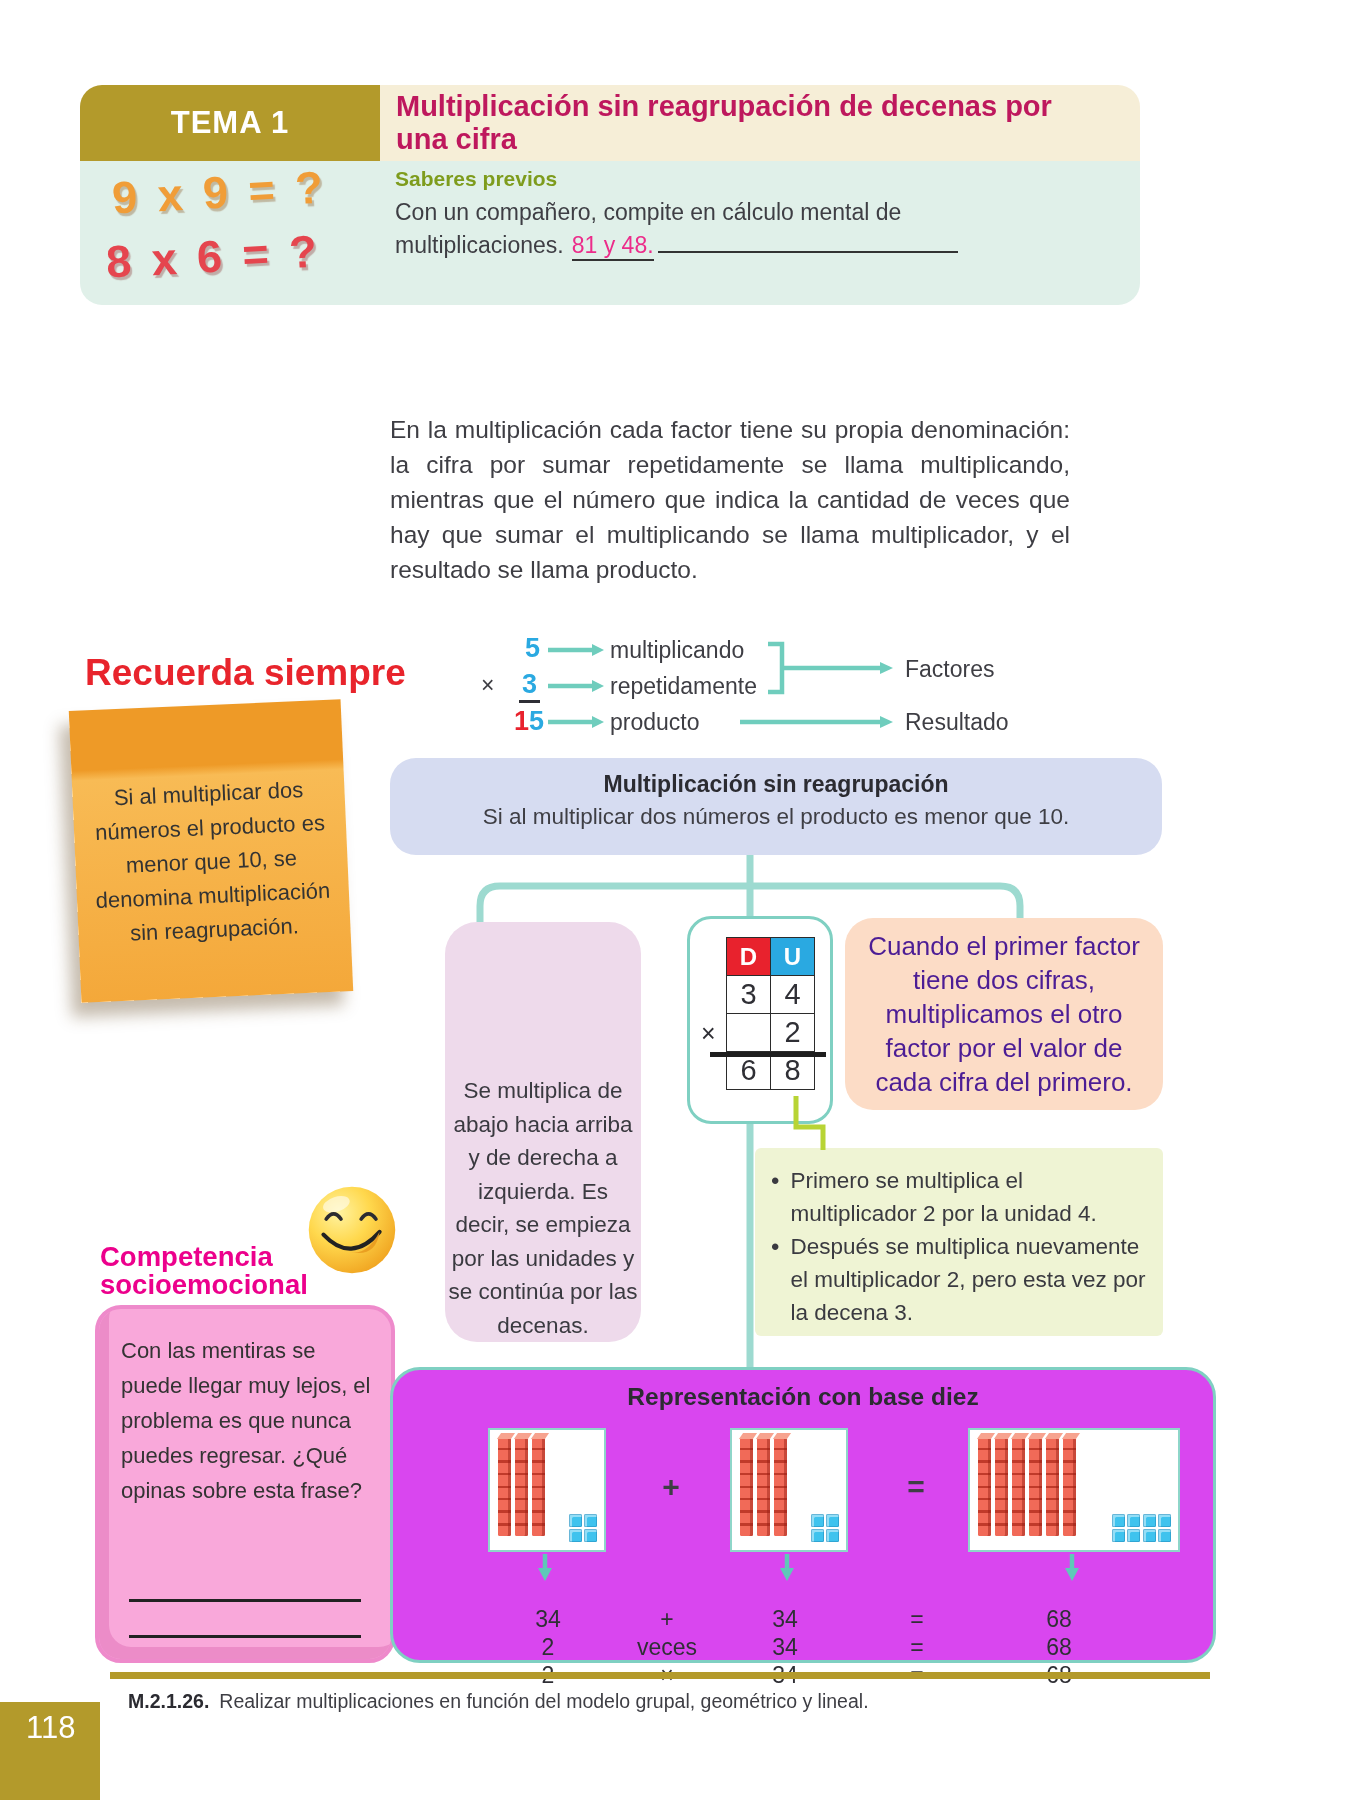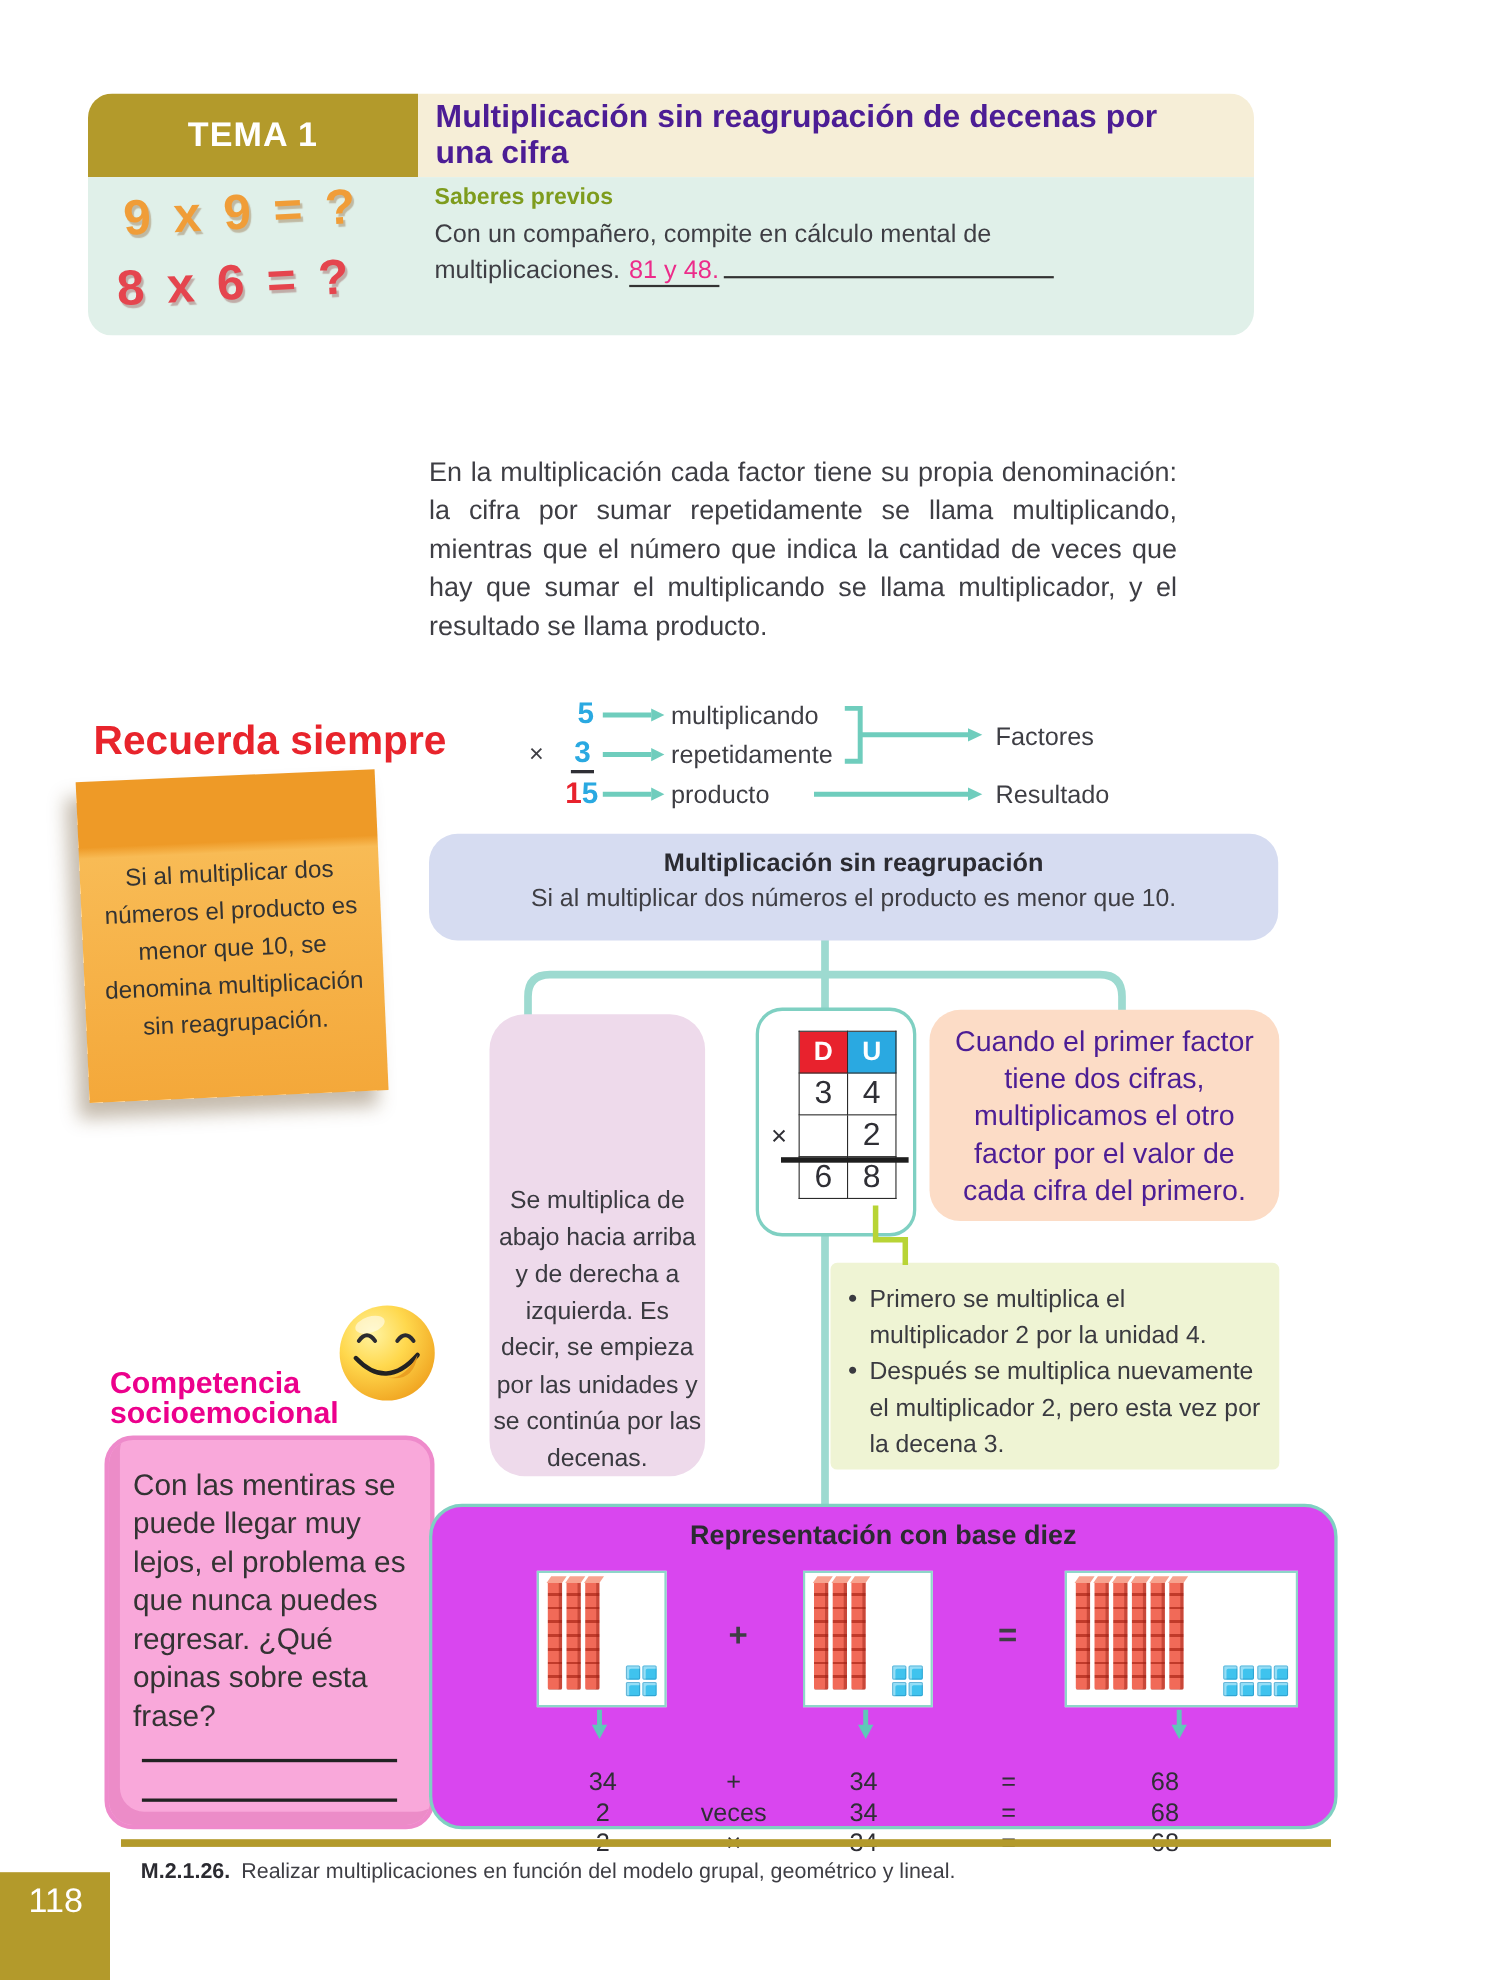--- a/index.html
+++ b/index.html
@@ -11,21 +11,21 @@
   svg.overlay{position:absolute;left:0;top:0;width:1350px;height:1800px;pointer-events:none;}
   svg.behind{z-index:0;}
   svg.front{z-index:6;}
 
   
   .header-wrap{position:absolute;left:80px;top:85px;width:1060px;height:220px;border-radius:22px;overflow:hidden;z-index:2;}
   .header-top{display:flex;height:76px;}
   .tema-badge{width:300px;background:#b39a2b;color:#fff;display:flex;align-items:center;justify-content:center;
               font-size:31px;font-weight:bold;letter-spacing:1px;}
   .title-band{flex:1;background:#f6eed7;padding:5px 0 0 16px;}
-  .lesson-title{font-size:29px;font-weight:bold;color:#4c1d95;line-height:33px;width:700px;}
+  .lesson-title{font-size:29px;font-weight:bold;color:#be185d;line-height:33px;width:700px;}
   .mint-band{position:relative;height:144px;background:#e0f0e9;}
   .warm-eq{position:absolute;font-weight:bold;font-size:45px;letter-spacing:4px;transform:rotate(-3deg);}
   .eq1{left:32px;top:6px;color:#f09d38;text-shadow:2px 3px 1px rgba(120,60,0,.30);}
   .eq2{left:26px;top:70px;color:#e5454e;text-shadow:2px 3px 1px rgba(120,20,20,.30);}
   .saberes{position:absolute;left:315px;top:6px;color:#7e9c1d;font-size:21px;font-weight:bold;}
   .prompt{position:absolute;left:315px;top:35px;width:660px;font-size:23px;line-height:33px;}
   .answer-link{color:#ec2c8a;border-bottom:2px solid #333;padding-bottom:1px;margin-left:8px;}
   .blank-inline{display:inline-block;width:300px;height:22px;border-bottom:2px solid #333;margin-left:4px;vertical-align:baseline;}
 
   
@@ -91,21 +91,21 @@
                box-shadow:-10px 14px 16px rgba(90,60,20,.35);
                display:flex;justify-content:center;}
   .sticky-note .txt{margin-top:72px;width:238px;text-align:center;font-size:22px;line-height:34px;color:#333;}
 
   .comp-h{left:100px;z-index:2;font-size:27.5px;font-weight:bold;color:#ec008c;line-height:28px;}
   .smiley{position:absolute;left:306px;top:1184px;width:92px;height:92px;z-index:3;}
 
   .pink-box{left:95px;top:1305px;width:292px;height:350px;z-index:2;border-radius:26px;
             background:#f9a8da;border:4px solid #ee8acb;
             box-shadow:inset 10px -12px 0 rgba(206,77,160,.30);}
-  .pink-box .txt{margin:24px 20px 0 22px;font-size:27px;line-height:35px;color:#333;}
+  .pink-box .txt{margin:24px 20px 0 22px;font-size:22px;line-height:35px;color:#333;}
   .pink-blank{position:absolute;left:30px;width:232px;border-bottom:3px solid #222;height:0;}
   .pb1{top:290px;} .pb2{top:326px;}
 
   
   .footer-rule{left:110px;top:1672px;width:1100px;height:6.5px;background:#b39a2b;z-index:2;}
   .footer-text{left:128px;top:1690px;font-size:19.5px;z-index:2;color:#3e3e44;}
   .footer-text b{color:#2b2b31;margin-right:10px;}
   .page-tab{left:0;top:1702px;width:100px;height:98px;background:#b39a2b;z-index:2;}
   .page-num{position:absolute;left:26px;top:8px;color:#fff;font-size:31px;}
 </style>

